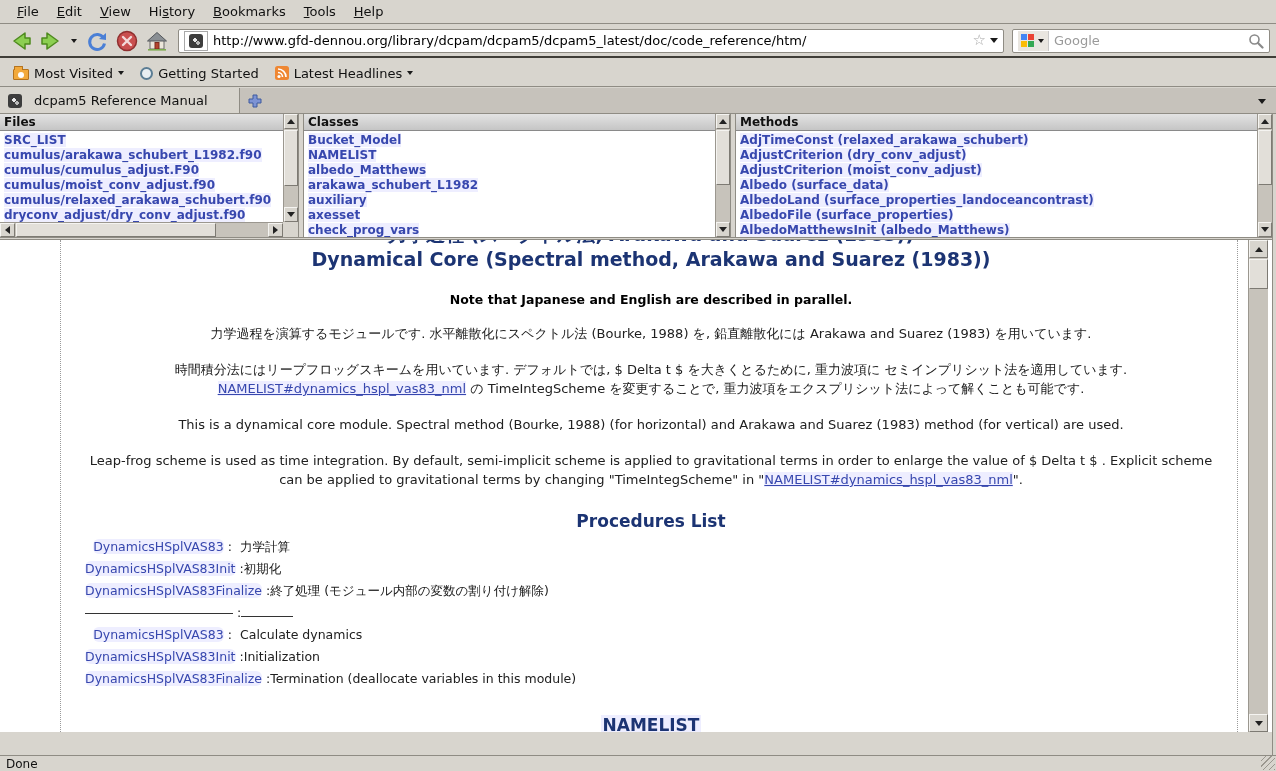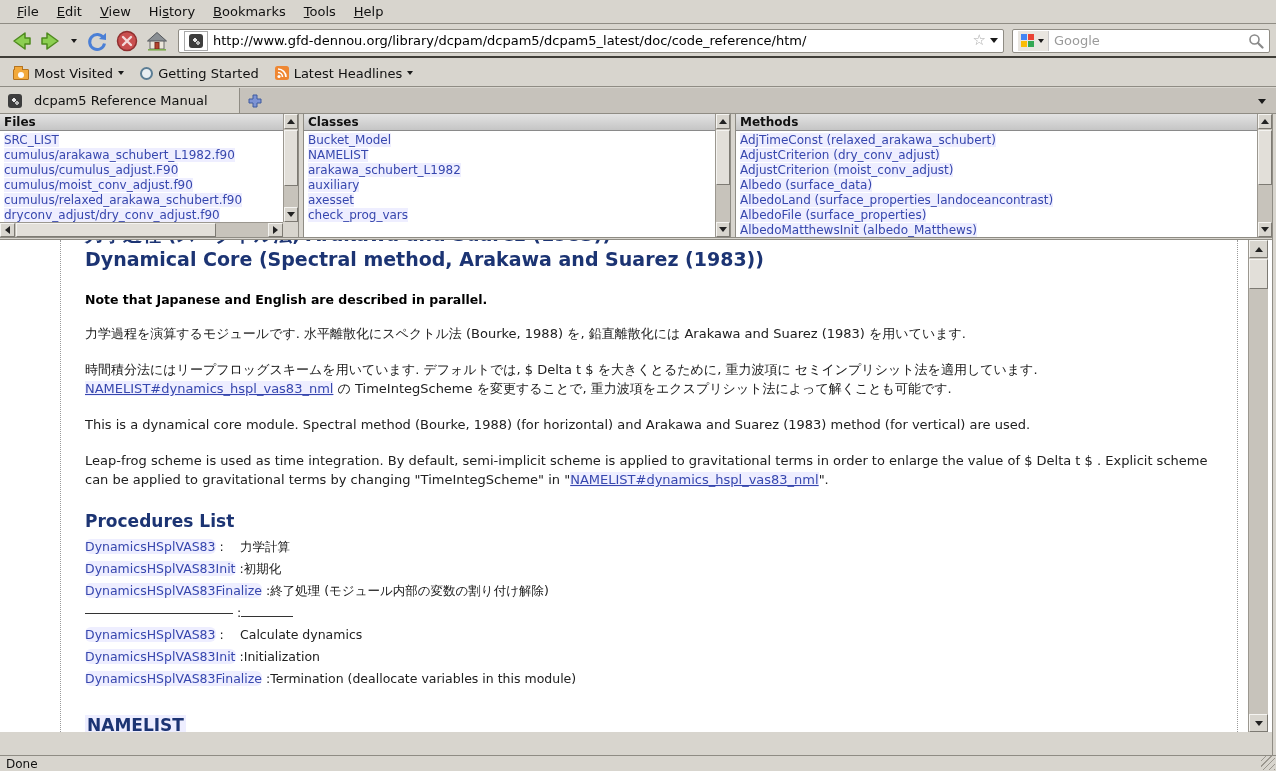--- a/index.html
+++ b/index.html
@@ -55,21 +55,21 @@
   
   .site-glyph{width:14px;height:14px;border-radius:3px;background:#3d3d3d;position:relative;flex:0 0 auto;}
   .site-glyph::before{content:"";position:absolute;left:2px;top:2px;width:10px;height:10px;border-radius:50%;
     background:radial-gradient(circle at 4px 4px,#e9e9e9 0 2px,transparent 2px),radial-gradient(circle at 7px 7px,#bbb 0 2px,transparent 2px);}
 
   
   .framesrow{position:absolute;top:114px;left:0;height:123px;width:1272px;background:#fff;}
   .idx-frame{position:absolute;top:0;bottom:0;background:#fff;overflow:hidden;}
   .frame-header{height:17px;background:linear-gradient(#e3e3e3,#c5c5c5);border-bottom:1px solid #8a8a8a;
     font-size:12px;font-weight:bold;color:#111;padding:1px 0 0 4px;}
-  .idx-list{padding:2px 0 0 4px;font-size:12px;line-height:15px;white-space:nowrap;}
+  .idx-list{padding:2px 0 0 4px;font-size:12px;line-height:15px;white-space:nowrap;font-weight:bold;}
   .idx-list div{height:15px;}
   .idx-link{color:var(--link);background:var(--linkbg);text-decoration:none;cursor:pointer;}
   .splitter-v{position:absolute;top:114px;height:123px;width:6px;background:var(--chrome);
     border-left:1px solid var(--chrome-dark);border-right:1px solid var(--chrome-dark);}
   .splitter-h{position:absolute;top:237px;left:0;width:1272px;height:3px;background:var(--chrome);
     border-top:1px solid var(--chrome-dark);border-bottom:1px solid var(--chrome-dark);}
   .right-band{position:absolute;top:114px;bottom:16px;right:0;width:4px;background:var(--chrome);border-left:1px solid var(--chrome-dark);}
 
   
   .vscroll{position:absolute;top:0;bottom:0;right:0;width:15px;background:var(--trough);border-left:1px solid #9b978f;}
@@ -86,21 +86,21 @@
   .hscroll{position:absolute;bottom:0;left:0;height:15px;background:var(--trough);border-top:1px solid #9b978f;}
   .sb-btn-h{position:absolute;top:0;bottom:0;width:15px;background:var(--chrome);
     border:1px solid;border-color:var(--bevel-light) var(--bevel-dark) var(--bevel-dark) var(--bevel-light);
     display:flex;align-items:center;justify-content:center;}
   .sb-btn-h.left{left:0;} .sb-btn-h.right{right:0;}
   .sb-thumb-h{position:absolute;top:0;bottom:0;background:#e2dfd9;
     border:1px solid;border-color:var(--bevel-light) var(--bevel-dark) var(--bevel-dark) var(--bevel-light);}
   .sb-corner{position:absolute;bottom:0;right:0;width:15px;height:15px;background:var(--chrome);}
 
   
-  .mainframe{position:absolute;top:240px;left:0;width:1272px;height:492px;background:#fff;overflow:hidden;}
+  .mainframe{position:absolute;top:240px;left:0;width:1272px;height:492px;background:#fff;overflow:hidden;text-align:center;}
   .doc{position:absolute;top:0;bottom:0;left:60px;width:1178px;border-left:1px dotted #9a9a9a;border-right:1px dotted #9a9a9a;
     padding-left:24px;padding-right:20px;color:#202020;}
   .doc h1{font-size:19px;line-height:25px;color:var(--heading);font-weight:bold;margin-top:-18px;}
   .doc .note{font-size:12.5px;font-weight:bold;margin-top:20px;color:#000;}
   .doc p{font-size:13px;line-height:19px;margin-top:17px;color:#202020;}
   .doc a.body-link{color:var(--link);background:var(--linkbg);text-decoration:underline;cursor:pointer;}
   .doc h2{font-size:17px;color:var(--heading);font-weight:bold;margin-top:22px;}
   .proc-table{margin-top:8px;font-size:12.5px;}
   .proc-row{display:flex;align-items:baseline;height:22px;}
   .proc-left{min-width:155px;display:inline-block;}
@@ -294,20 +294,21 @@
           </div>
       </div>
       <div class="sb-corner"></div>
     </div>
 
     <div class="idx-frame" style="left:304px;width:426px;">
       <div class="frame-header">Classes</div>
       <div class="idx-list" style="margin-right:15px;">
         <div><a class="idx-link">Bucket_Model</a></div>
         <div><a class="idx-link">NAMELIST</a></div>
+        <div><a class="idx-link">albedo_Matthews</a></div>
         <div><a class="idx-link">arakawa_schubert_L1982</a></div>
         <div><a class="idx-link">auxiliary</a></div>
         <div><a class="idx-link">axesset</a></div>
         <div><a class="idx-link">check_prog_vars</a></div>
 
       </div>
       <div class="vscroll">
         <div class="sb-btn up">
             <span class="tri-up"></span>
           </div>

